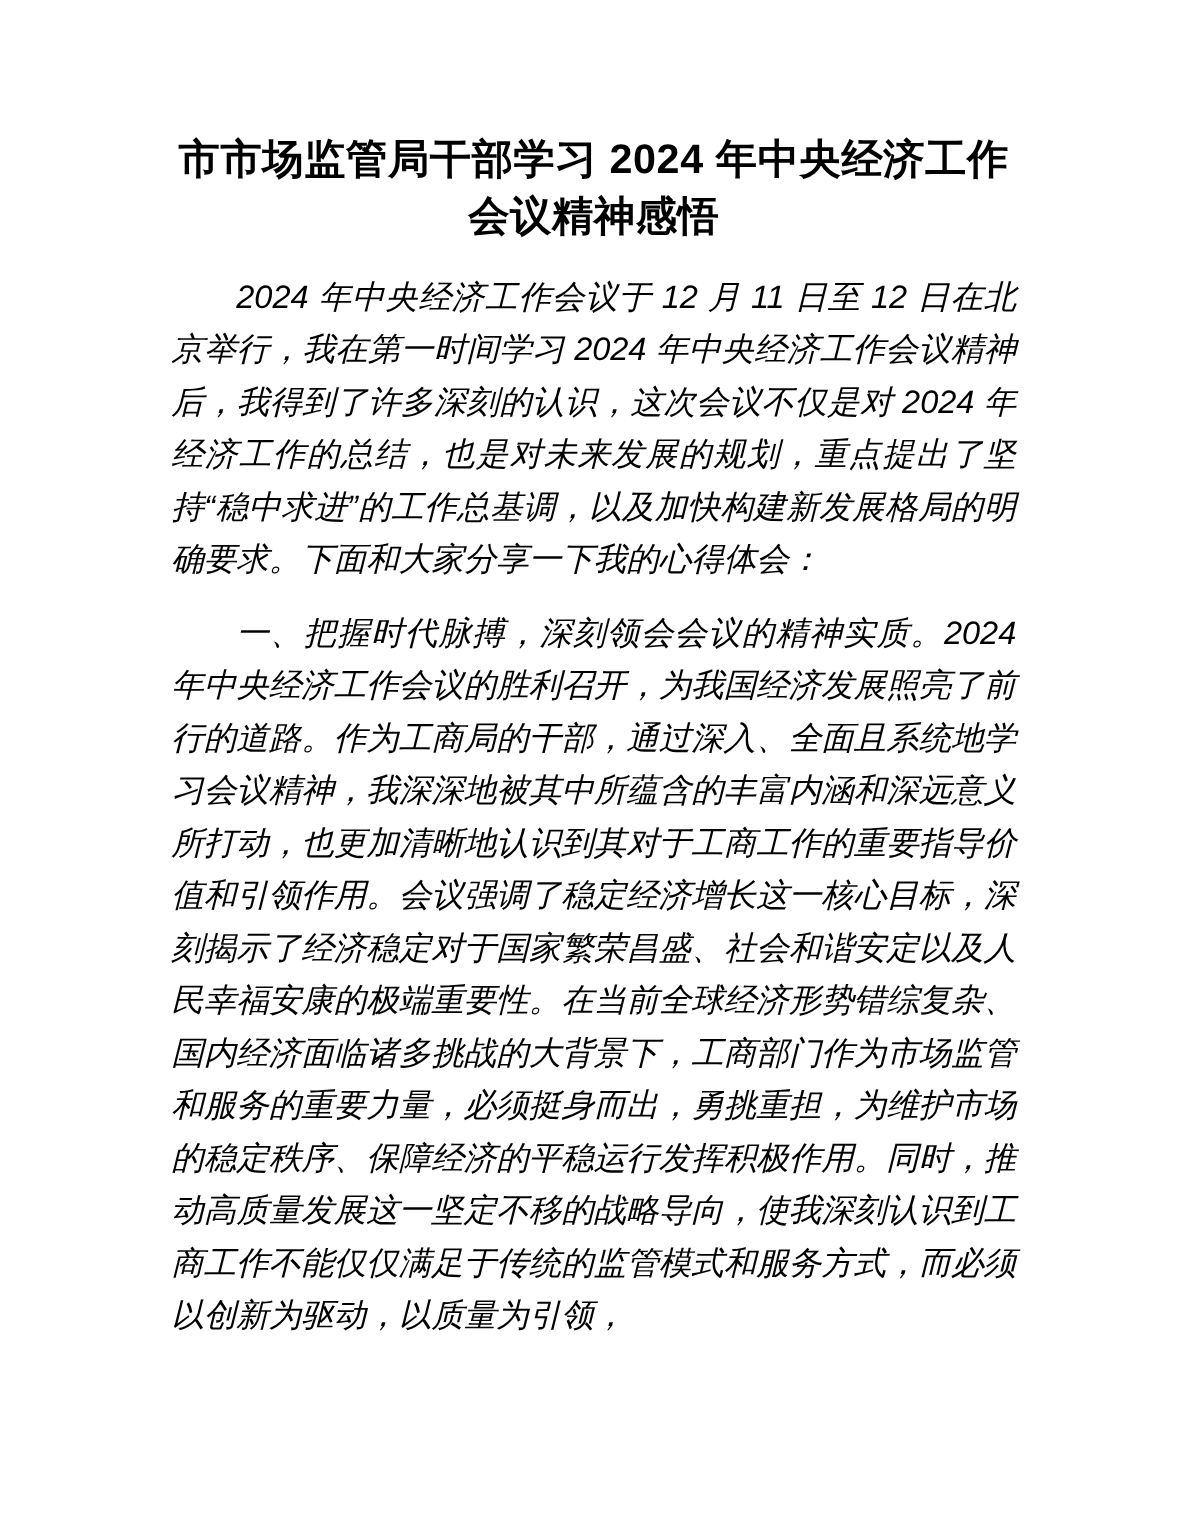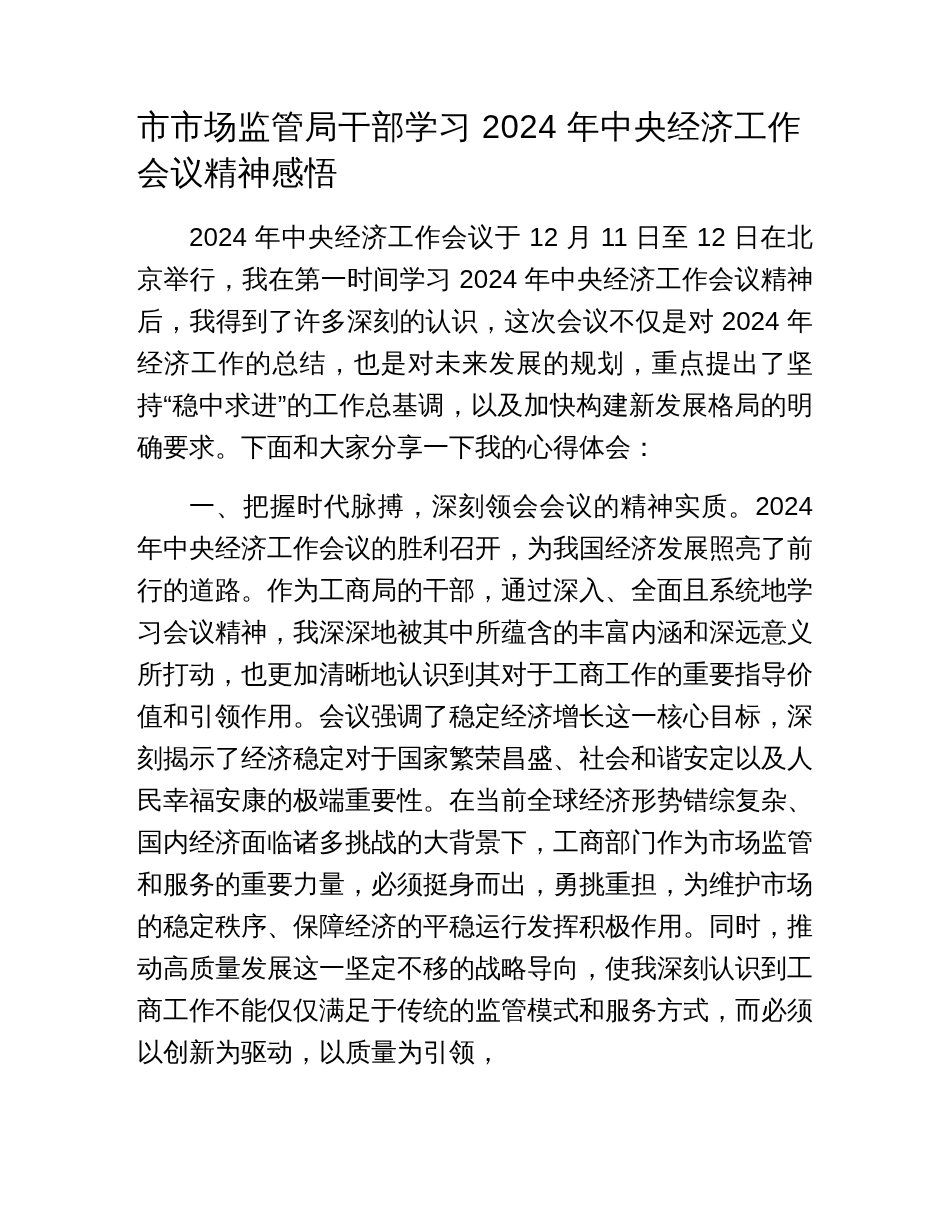--- a/index.html
+++ b/index.html
@@ -16,31 +16,33 @@
     padding: 104px 137px 0 137px;
     background: #ffffff;
     color: #000000;
     font-family: "Liberation Sans", "DejaVu Sans", sans-serif;
     overflow: hidden;
   }
   .doc-title {
     max-width: 682px;
     margin: 0 auto 20px auto;
     font-size: 33px;
-    font-weight: normal;
+    font-weight: bold;
     line-height: 46px;
+    text-align: center;
     letter-spacing: 0.5px;
   }
   .doc-para {
     margin: 0;
     font-size: 26px;
     line-height: 42px;
     text-align: justify;
     text-indent: 2em;
     word-break: break-all;
+    font-style: italic;
   }
   .doc-para + .doc-para {
     margin-top: 17px;
   }
 </style>
 </head>
 <body>
 
 <div class="page">
   <h1 class="doc-title">市市场监管局干部学习 2024 年中央经济工作会议精神感悟</h1>

